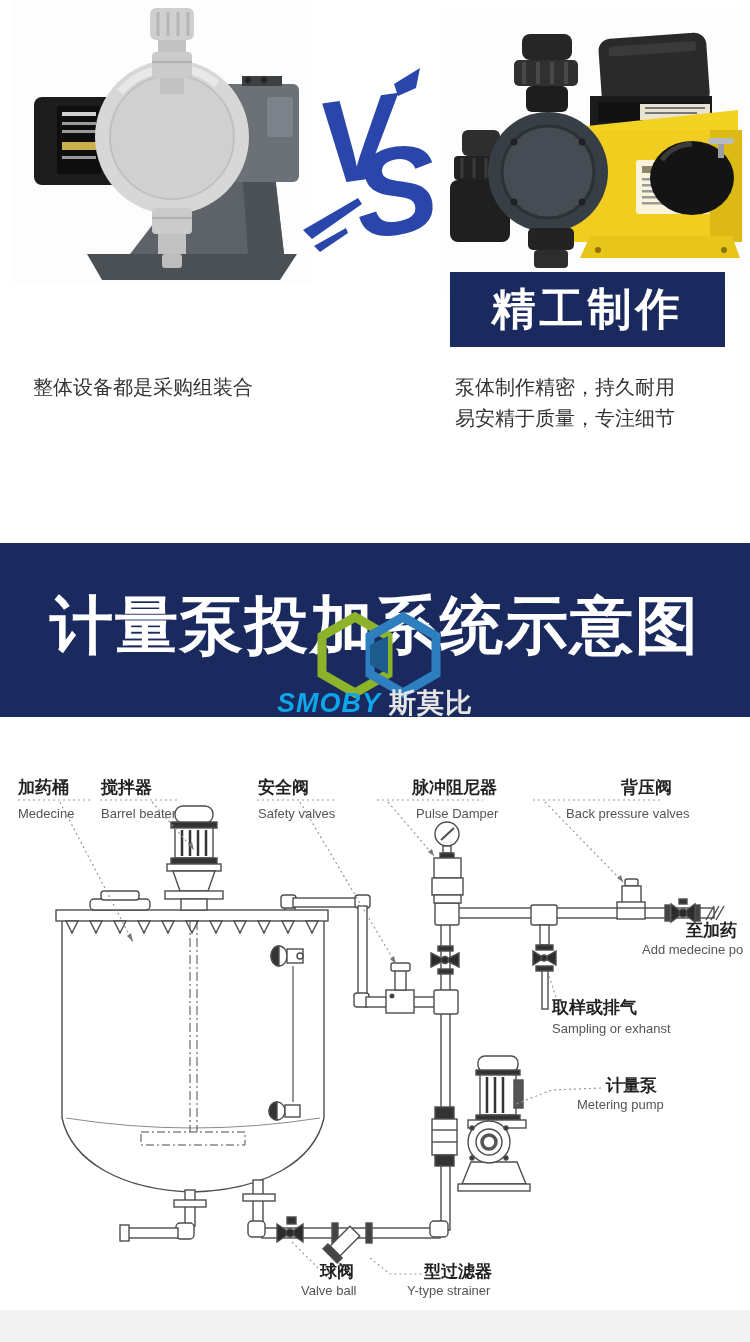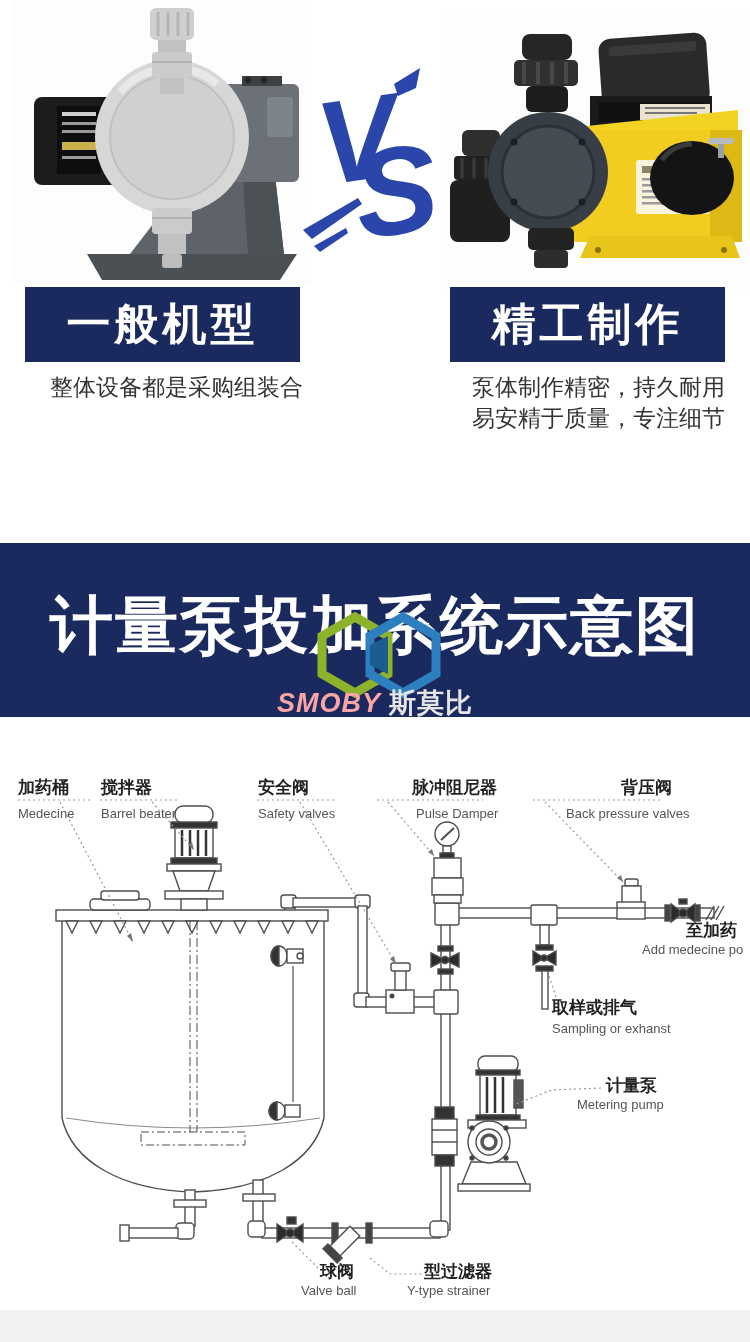--- a/index.html
+++ b/index.html
@@ -2,26 +2,26 @@
 <html><head>
 <meta charset="utf-8">
 <style>
   html,body{margin:0;padding:0;background:#ffffff;font-family:"Liberation Sans","DejaVu Sans",sans-serif;}
   .page{position:relative;width:750px;height:1342px;background:#fff;overflow:hidden;}
   .abs{position:absolute;}
   
   .photo{background:#fdfdfd;}
   .banner-small{background:#1a2a5e;color:#fff;display:flex;align-items:center;justify-content:center;
     font-size:44px;font-weight:700;letter-spacing:4px;}
-  .desc{color:#333;font-size:23px;line-height:31px;font-weight:400;margin-left:17px;}
+  .desc{color:#333;font-size:20px;line-height:31px;font-weight:400;}
   
   .title-banner{background:#1a2a5e;}
   .big-title{width:100%;text-align:center;color:#fff;font-size:63px;font-weight:800;letter-spacing:2px;white-space:nowrap;z-index:1;}
   .logo-row{width:100%;text-align:center;z-index:3;font-weight:800;font-size:27px;letter-spacing:1px;white-space:nowrap;}
-  .logo-en{color:#fca5a5;font-style:italic;margin-right:8px;}
+  .logo-en{color:#0ea5e9;font-style:italic;margin-right:8px;}
   .logo-cn{color:#e5e5e5;}
   .footer-strip{background:#f2f2f2;}
   svg text.cn{font-family:"Liberation Sans","DejaVu Sans",sans-serif;font-size:17px;font-weight:700;fill:#222;}
   svg text.en{font-family:"Liberation Sans","DejaVu Sans",sans-serif;font-size:13px;font-weight:400;fill:#555;}
 </style>
 </head>
 <body>
 
 <div class="page">
 
@@ -134,24 +134,21 @@
         <rect x="94" y="240" width="34" height="18" rx="4" fill="#2d2d2d"></rect>
 
         <ellipse cx="252" cy="168" rx="42" ry="37" fill="#141414"></ellipse>
         <path d="M222,150 A38,33 0 0,1 252,134" fill="none" stroke="#3b3b3b" stroke-width="5"></path>
 
         <rect x="268" y="128" width="26" height="6" rx="3" fill="#b9bcbf"></rect>
         <rect x="278" y="134" width="6" height="14" fill="#9aa0a4"></rect>
       </svg>
     </div>
 
-    <div class="abs banner-small" style="left:25px;top:287px;width:275px;height:75px;">
-      <span>一般机型</span>
-    </div>
-    <div class="abs banner-small" style="left:450px;top:287px;width:275px;height:75px;">
+    <div class="abs banner-small" style="left:450px;top:272px;width:275px;height:75px;">
       <span>精工制作</span>
     </div>
 
     <div class="abs desc" style="left:33px;top:372px;width:310px;">
       <div>整体设备都是采购组装合</div>
     </div>
     <div class="abs desc" style="left:455px;top:372px;width:300px;">
       <div>泵体制作精密，持久耐用</div>
       <div>易安精于质量，专注细节</div>
     </div>

